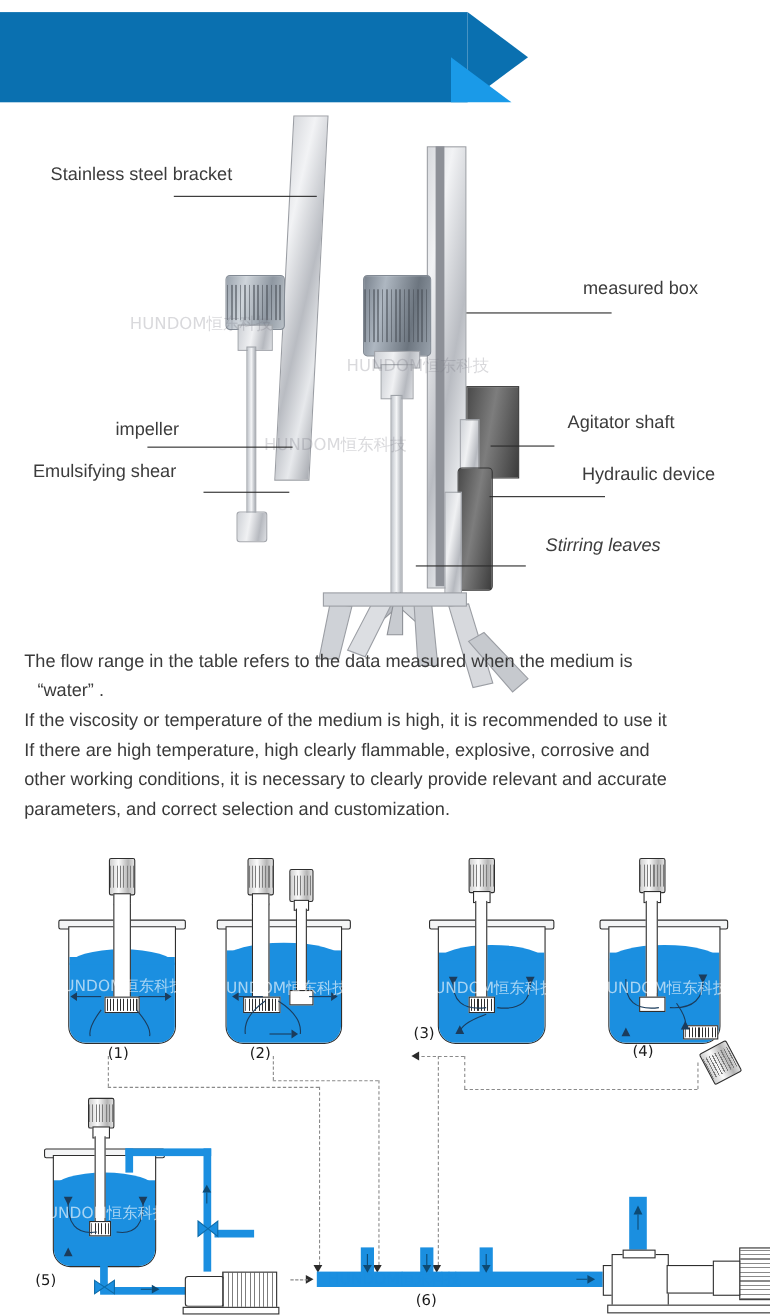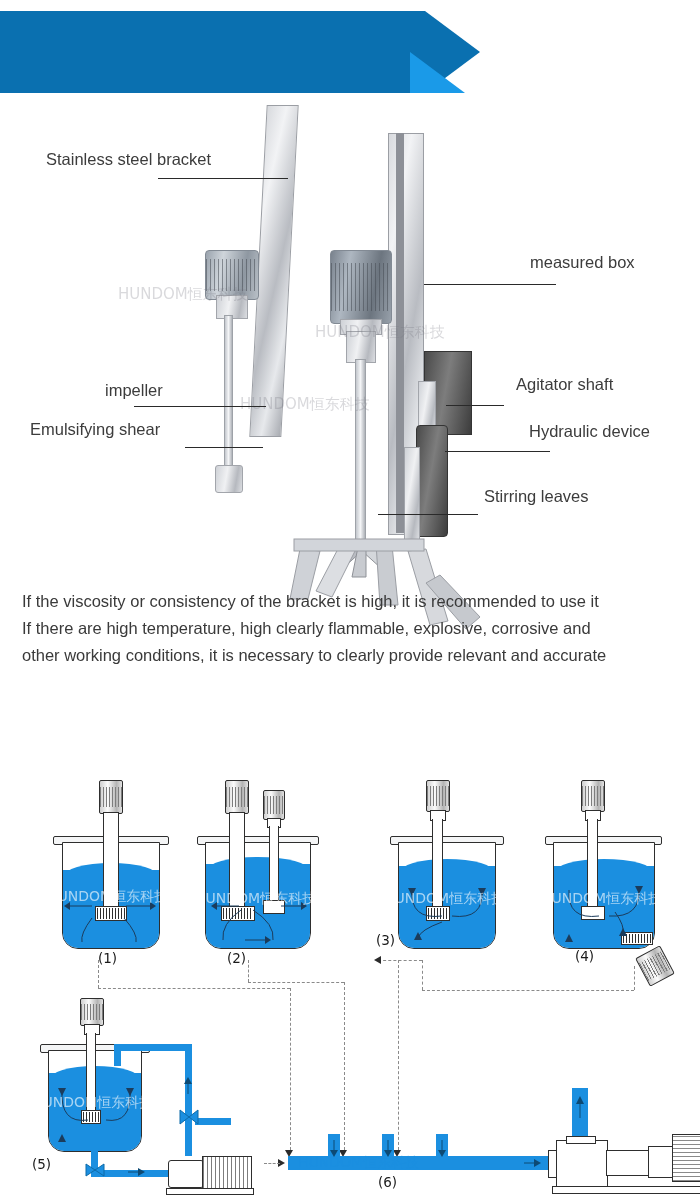--- a/index.html
+++ b/index.html
@@ -142,28 +142,31 @@
 
   <div class="lbl" style="left:30px;top:325px;">Emulsifying shear</div>
   <div class="lead" style="left:185px;top:352px;width:78px;"></div>
 
   <div class="lbl" style="left:472px;top:280px;margin-left:44px;">Agitator shaft</div>
   <div class="lead" style="left:446px;top:310px;width:58px;"></div>
 
   <div class="lbl" style="left:529px;top:327px;">Hydraulic device</div>
   <div class="lead" style="left:445px;top:356px;width:105px;"></div>
 
-  <div class="lbl" style="left:484px;top:392px;">Stirring leaves</div>
+  <div class="lbl" style="left:496px;top:392px;font-style:italic;">Stirring leaves</div>
   <div class="lead" style="left:378px;top:419px;width:100px;"></div>
 </div>
 
 <div class="para">
-  <p>If the viscosity or consistency of the bracket is high, it is recommended to use it</p>
+  <p>The flow range in the table refers to the data measured when the medium is</p>
+  <p class="ind">“water” .</p>
+  <p>If the viscosity or temperature of the medium is high, it is recommended to use it</p>
   <p>If there are high temperature, high clearly flammable, explosive, corrosive and</p>
   <p>other working conditions, it is necessary to clearly provide relevant and accurate</p>
+  <p>parameters, and correct selection and customization.</p>
 </div>
 
 <div class="diagrams">
 
   <div class="tankwrap" style="left:45px;top:10px;width:130px;height:190px;">
     <div class="smotor" style="left:54px;top:0px;width:22px;height:32px;">
         <div class="f"></div>
       </div>
     <div class="sneck" style="left:58px;top:32px;width:14px;height:9px;"></div>
     <div class="lid" style="left:8px;top:56px;width:114px;"></div>

